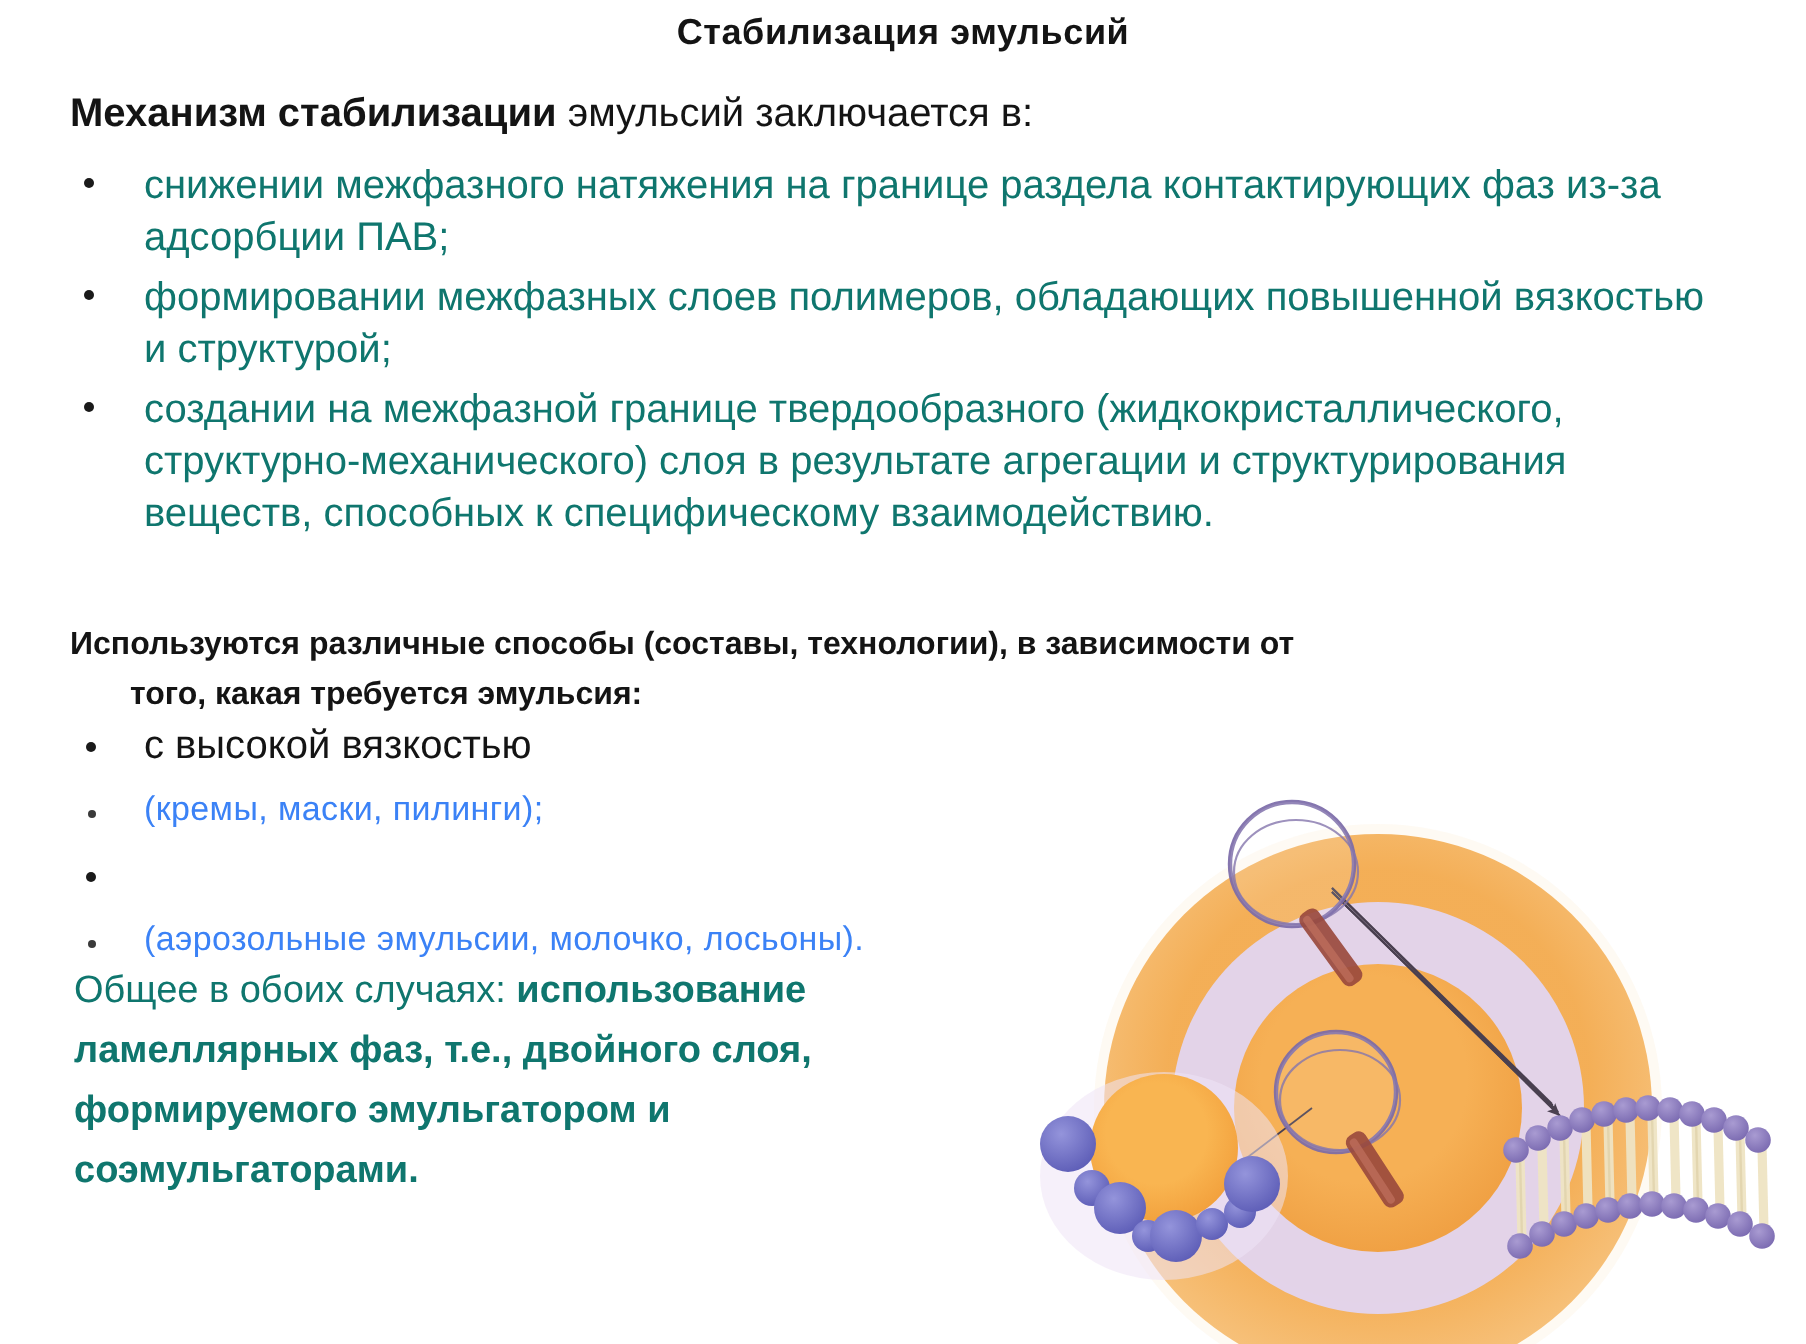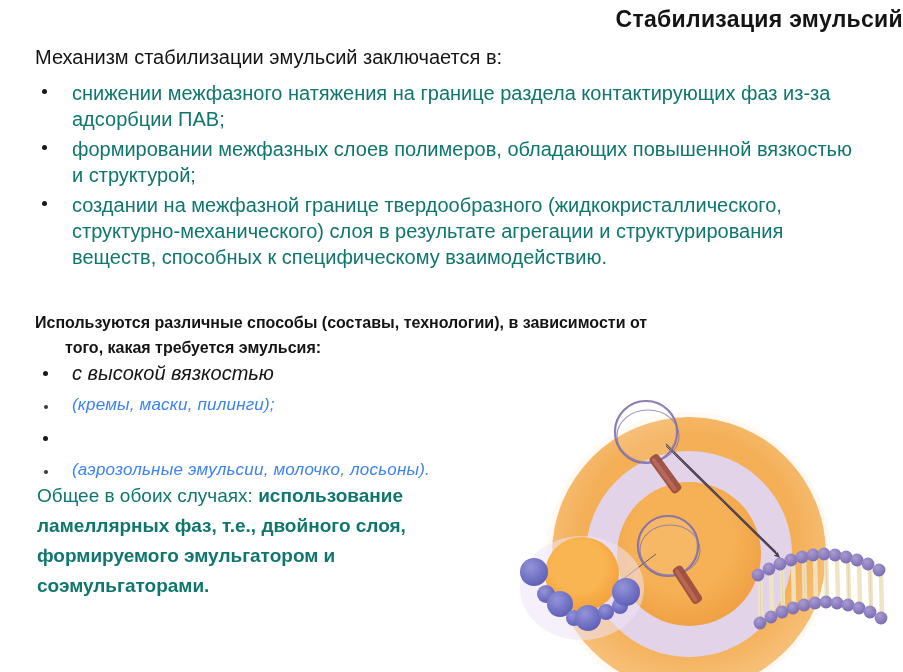--- a/index.html
+++ b/index.html
@@ -16,37 +16,37 @@
     color: #1a1a1a;
     overflow: hidden;
   }
 
   
   .slide-title {
     position: absolute;
     top: 6px;
     left: 0;
     width: 903px;
-    text-align: right;
-    font-size: 23px;
+    text-align: center;
+    font-size: 18px;
     font-weight: bold;
     letter-spacing: 0.3px;
     color: #141414;
   }
 
   
   .intro-line {
     position: absolute;
     top: 44px;
     left: 35px;
     font-size: 20px;
     line-height: 26px;
     color: #141414;
   }
-  .intro-line b { font-weight: normal; }
+  .intro-line b { font-weight: bold; }
 
   .bullets-main {
     position: absolute;
     top: 80px;
     left: 0;
     width: 860px;
   }
   .bullet-row {
     position: relative;
     padding-left: 72px;
@@ -83,21 +83,20 @@
     padding-left: 30px;
   }
   .para-used .reg { font-weight: bold; }
 
   
   .bullets-visc {
     position: absolute;
     top: 360px;
     left: 0;
     width: 500px;
-    font-style: italic;
   }
   .visc-row {
     position: relative;
     padding-left: 72px;
     height: 33px;
   }
   .visc-row.sub { height: 32px; }
   .visc-row .dot {
     position: absolute;
     left: 43px;

